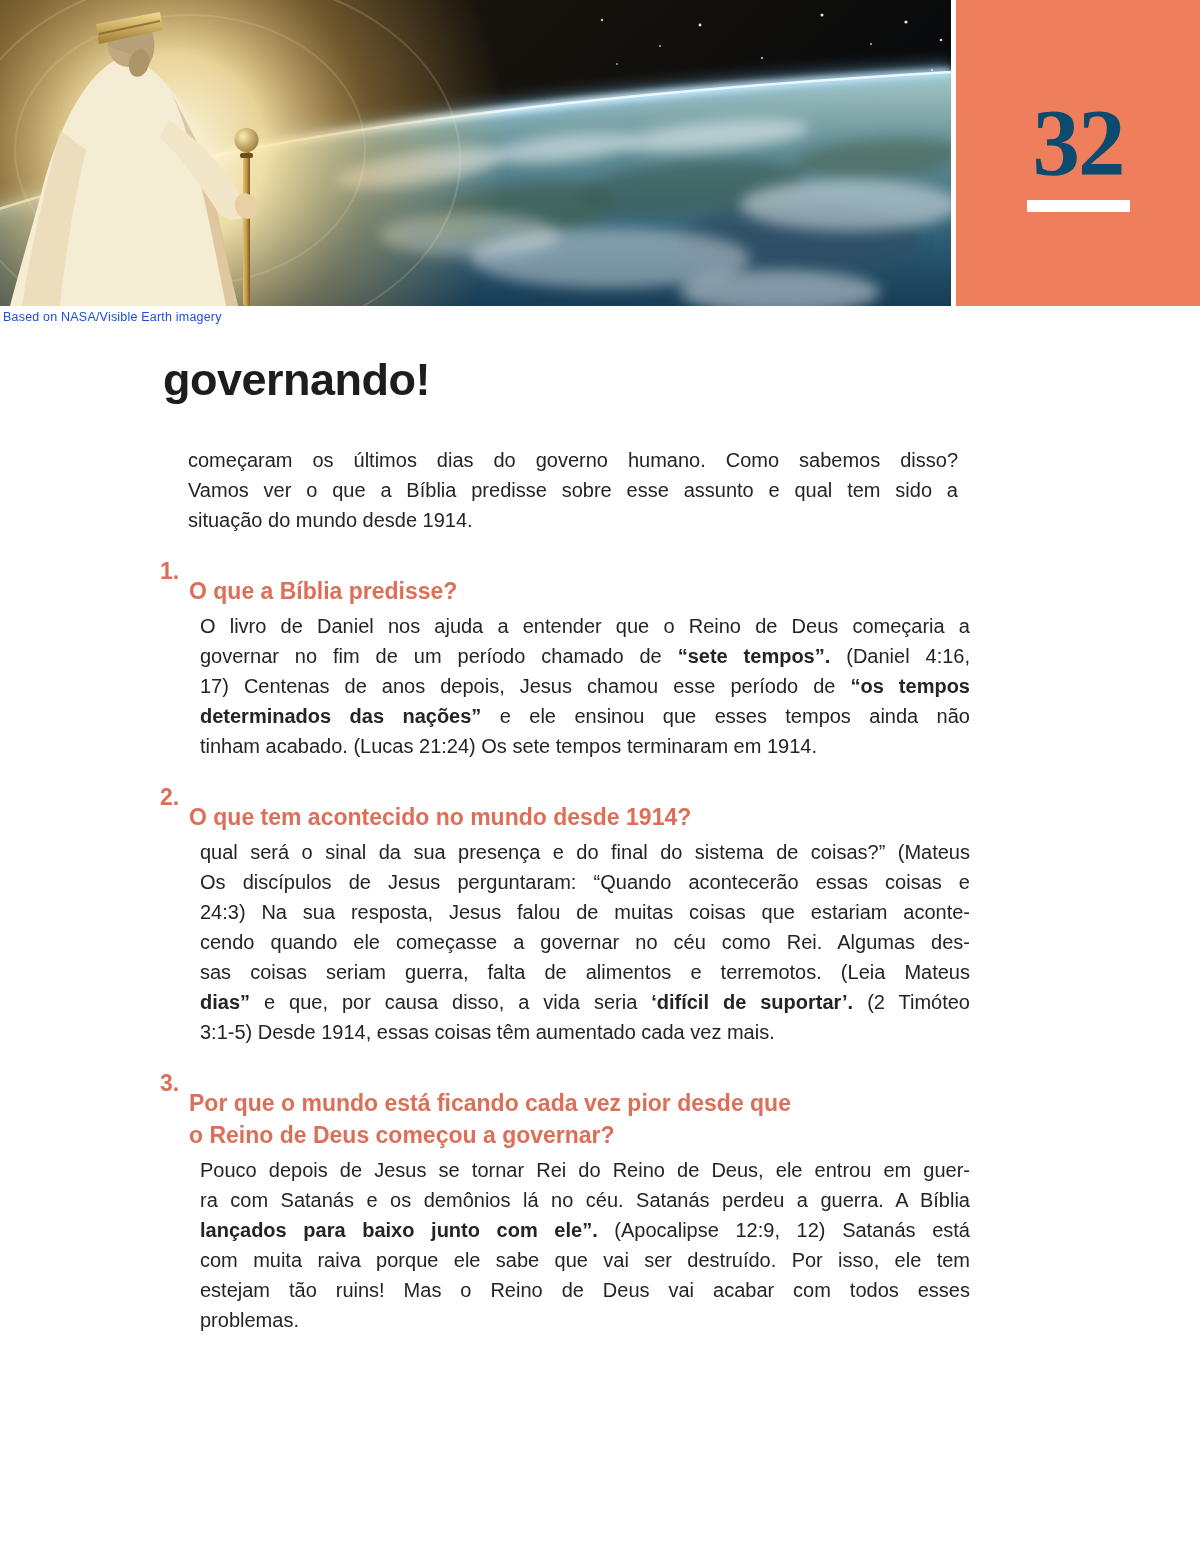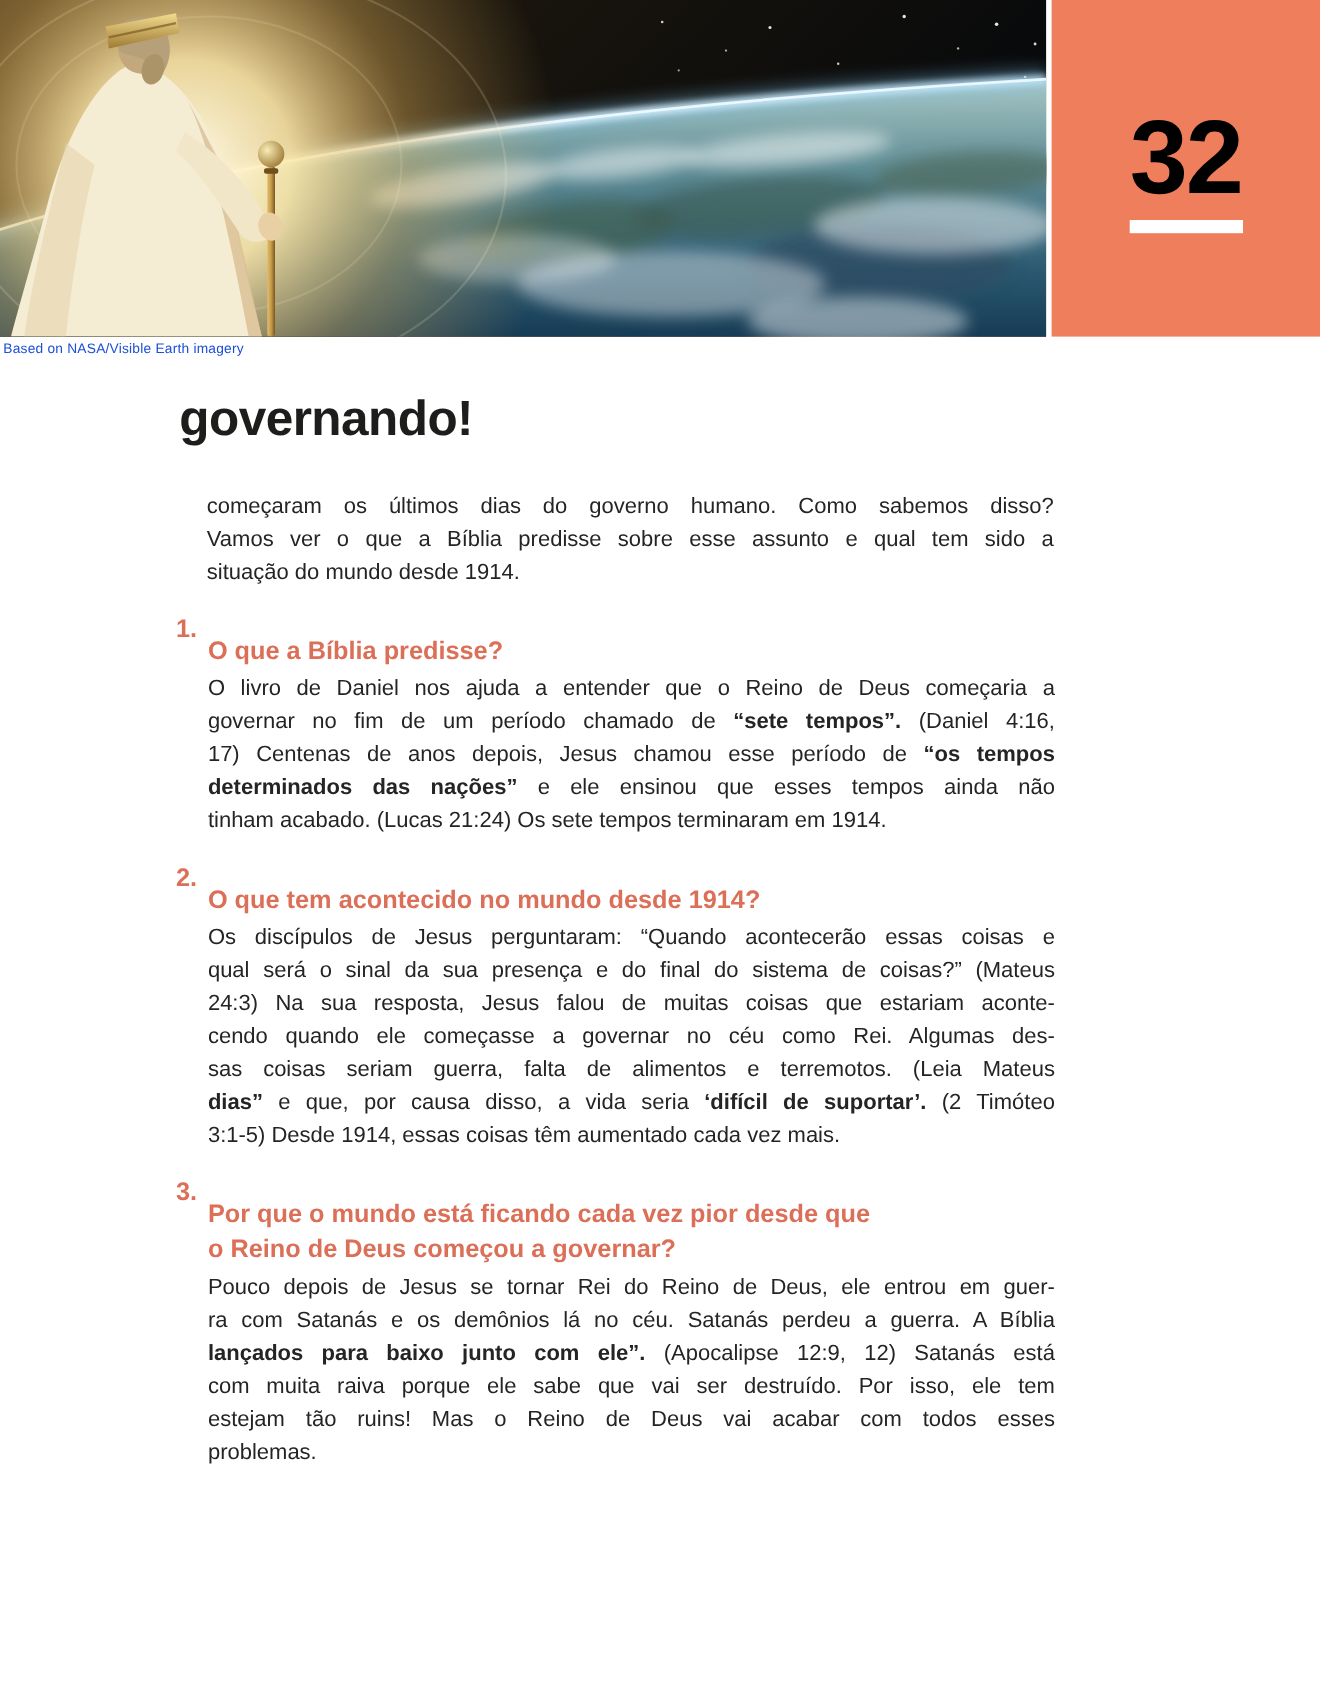--- a/index.html
+++ b/index.html
@@ -10,34 +10,34 @@
   }
   
   .hero{position:absolute;left:0;top:0;width:951px;height:306px;overflow:hidden;background:#0b0d10;}
   .hero svg{display:block;width:951px;height:306px;}
   .badge{
     position:absolute;left:956px;top:0;width:244px;height:306px;background:#EF7E5D;
     display:flex;flex-direction:column;align-items:center;
   }
   .badge .num{
     margin-top:104px;height:78px;line-height:78px;font-size:95px;font-weight:bold;
-    color:#000000;letter-spacing:-2px;
+    color:#0c4a6e;letter-spacing:-2px;font-family:Liberation Serif, serif;
   }
   .badge .bar{width:103px;height:12px;background:#ffffff;margin-top:18px;}
   .credit{
     position:absolute;left:3px;top:310px;font-size:12.5px;color:#1d4ed8;letter-spacing:0.2px;
   }
   
   .content{position:absolute;left:160px;top:352px;width:810px;}
   .title{
     margin:0 0 0 3px;font-size:45px;line-height:55px;font-weight:bold;color:#1d1d1b;
     letter-spacing:-0.5px;
   }
   .intro{margin:38px 0 0 28px;width:770px;}
-  .para{margin:4px 0 0 29px;width:770px;}
+  .para{margin:4px 0 0 40px;width:770px;}
   .line{
     font-size:20px;line-height:30px;color:#242424;
     text-align:justify;text-align-last:justify;
   }
   .line.last{text-align-last:left;}
   .b{font-weight:bold;}
   .section-heading{
     display:flex;margin:20px 0 0 0;color:#DC6F57;font-weight:bold;
     font-size:23px;line-height:32px;
   }
@@ -187,22 +187,22 @@
         <div class="line"><span>governar no fim de um período chamado de </span><span class="b">“sete tempos”.</span><span> (Daniel 4:16,</span></div>
         <div class="line"><span>17) Centenas de anos depois, Jesus chamou esse período de </span><span class="b">“os tempos</span></div>
         <div class="line"><span class="b">determinados das nações”</span><span> e ele ensinou que esses tempos ainda não</span></div>
         <div class="line last"><span>tinham acabado. (Lucas 21:24) Os sete tempos terminaram em 1914.</span></div>
       </div>
       <div class="section-heading">
         <span class="snum">2.</span>
         <span class="htext">O que tem acontecido no mundo desde 1914?</span>
       </div>
       <div class="para">
+        <div class="line"><span>qual será o sinal da sua presença e do final do sistema de coisas?” (Mateus</span></div>
         <div class="line"><span>Os discípulos de Jesus perguntaram: “Quando acontecerão essas coisas e</span></div>
-        <div class="line"><span>qual será o sinal da sua presença e do final do sistema de coisas?” (Mateus</span></div>
         <div class="line"><span>24:3) Na sua resposta, Jesus falou de muitas coisas que estariam aconte-</span></div>
         <div class="line"><span>cendo quando ele começasse a governar no céu como Rei. Algumas des-</span></div>
         <div class="line"><span>sas coisas seriam guerra, falta de alimentos e terremotos. (Leia Mateus</span></div>
         <div class="line"><span class="b">dias”</span><span> e que, por causa disso, a vida seria </span><span class="b">‘difícil de suportar’.</span><span> (2 Timóteo</span></div>
         <div class="line last"><span>3:1-5) Desde 1914, essas coisas têm aumentado cada vez mais.</span></div>
       </div>
       <div class="section-heading">
         <span class="snum">3.</span>
         <span class="htext">Por que o mundo está ficando cada vez pior desde que<br>o Reino de Deus começou a governar?</span>
       </div>

